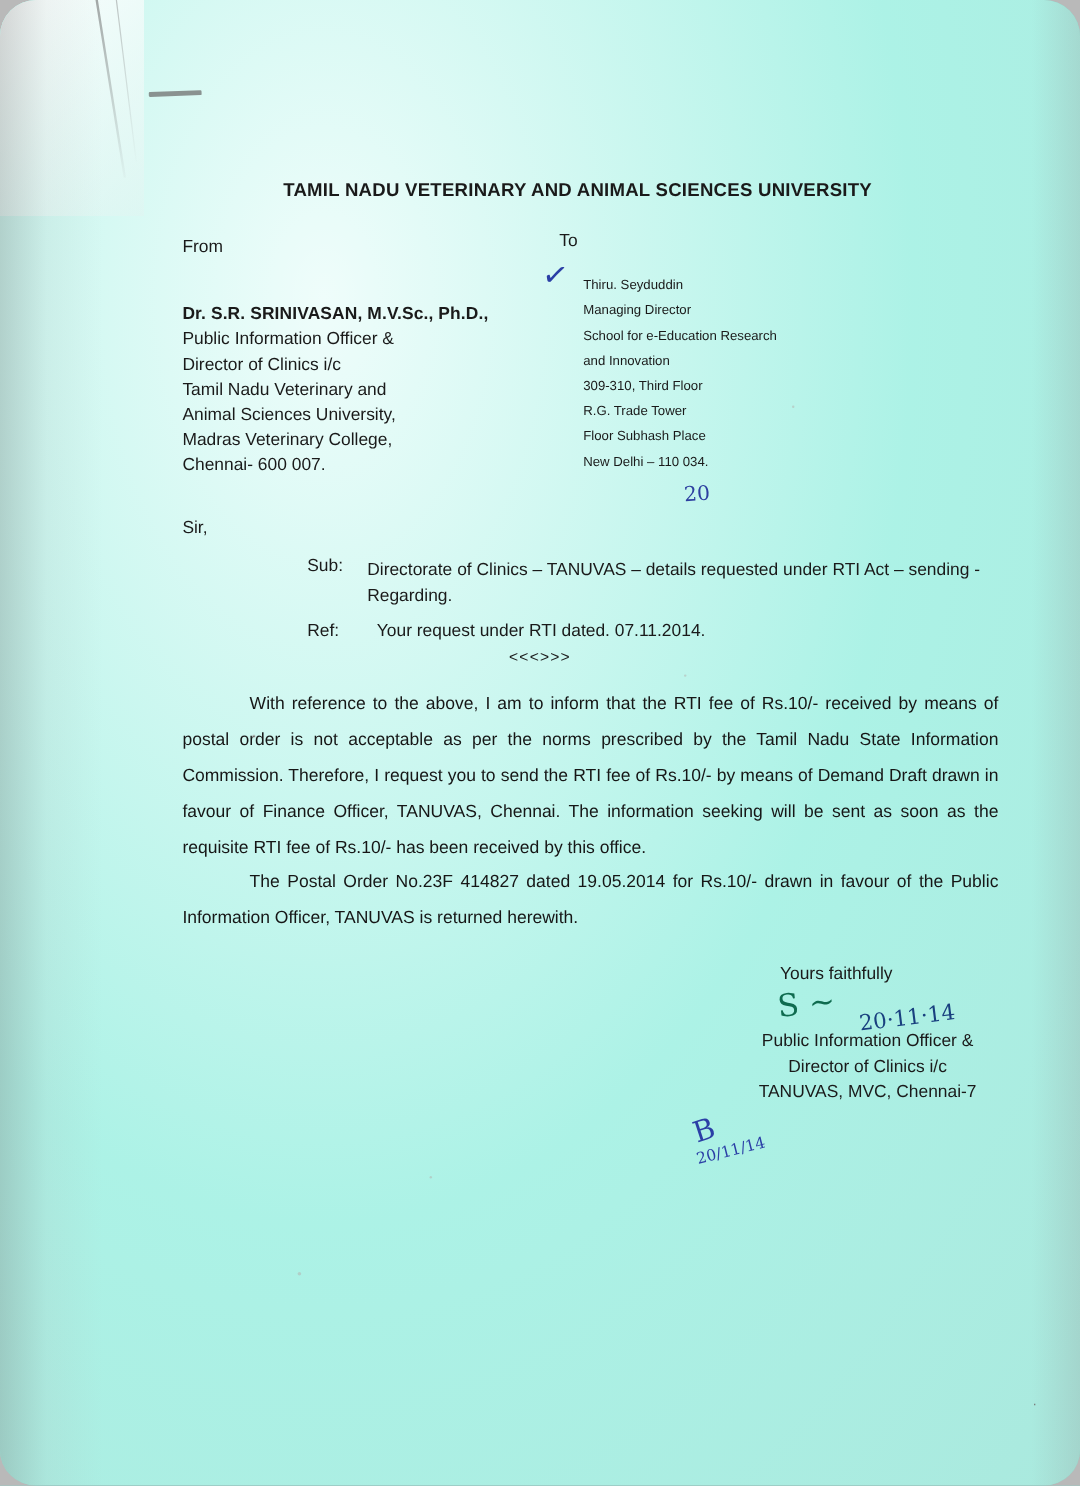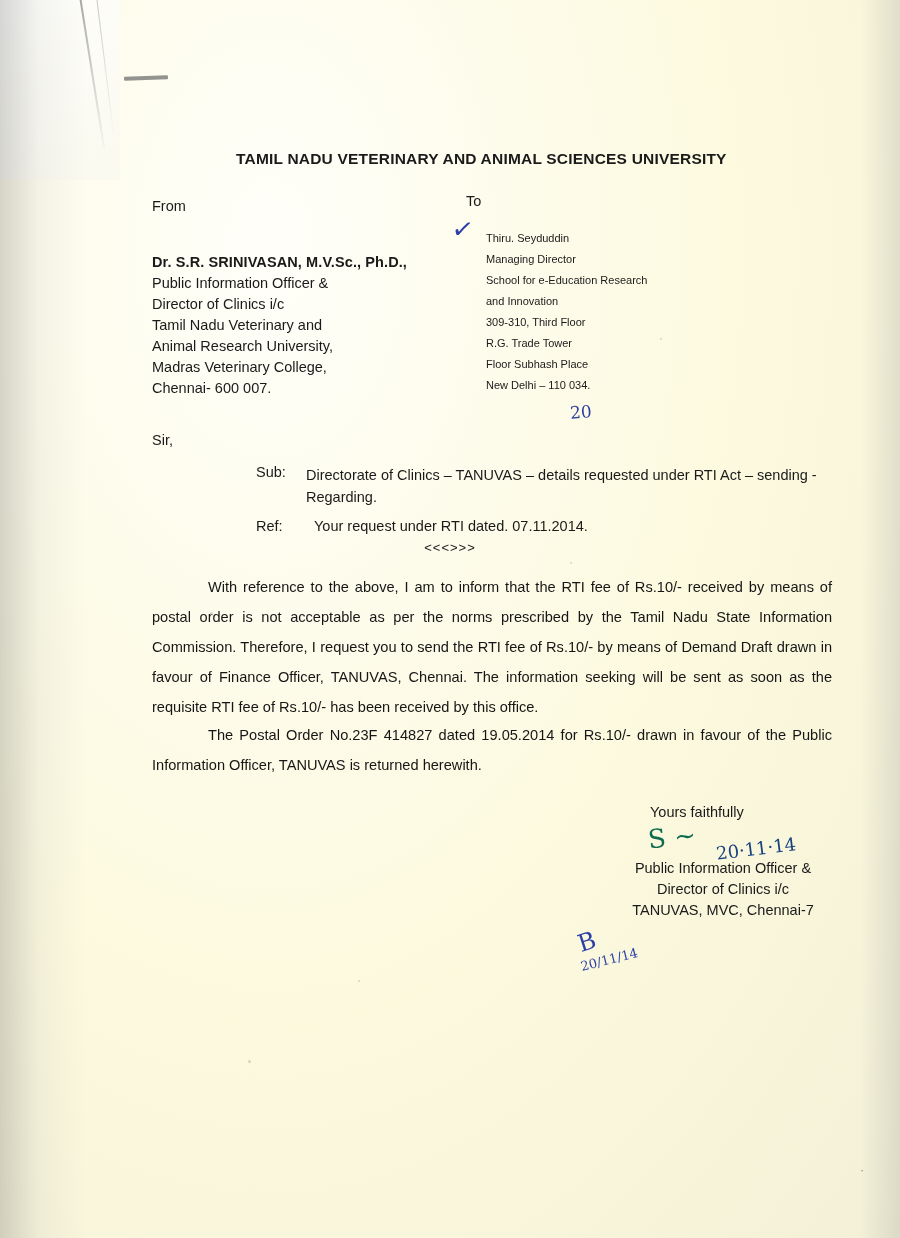--- a/index.html
+++ b/index.html
@@ -7,22 +7,23 @@
     padding: 0;
     background: #b9b9b9;
   }
   body {
     font-family: "Liberation Sans", sans-serif;
   }
   .page {
     position: relative;
     width: 900px;
     height: 1238px;
-    background: #fef9c3;
+    background: #5eead4;
     overflow: hidden;
+    border-radius: 30px;
   }
   
   .scan-tint {
     position: absolute;
     inset: 0;
     background:
       radial-gradient(ellipse at 30% 20%, rgba(255,255,255,0.9) 0%, rgba(250,250,248,0.5) 55%, rgba(232,232,230,0.55) 100%);
     pointer-events: none;
   }
   .edge-shadow {
@@ -310,21 +311,21 @@
     <div class="from-label">From</div>
     <div class="to-label">To</div>
 
     <div class="tick-to">✓</div>
 
     <div class="from-block">
       <div class="name">Dr. S.R. SRINIVASAN, M.V.Sc., Ph.D.,</div>
       <div>Public Information Officer &amp;</div>
       <div>Director of Clinics i/c</div>
       <div>Tamil Nadu Veterinary and</div>
-      <div>Animal Research University,</div>
+      <div>Animal Sciences University,</div>
       <div>Madras Veterinary College,</div>
       <div>Chennai- 600 007.</div>
     </div>
 
     <div class="to-block">
       <div>Thiru. Seyduddin</div>
       <div>Managing Director</div>
       <div>School for e-Education Research</div>
       <div>and Innovation</div>
       <div>309-310, Third Floor</div>

